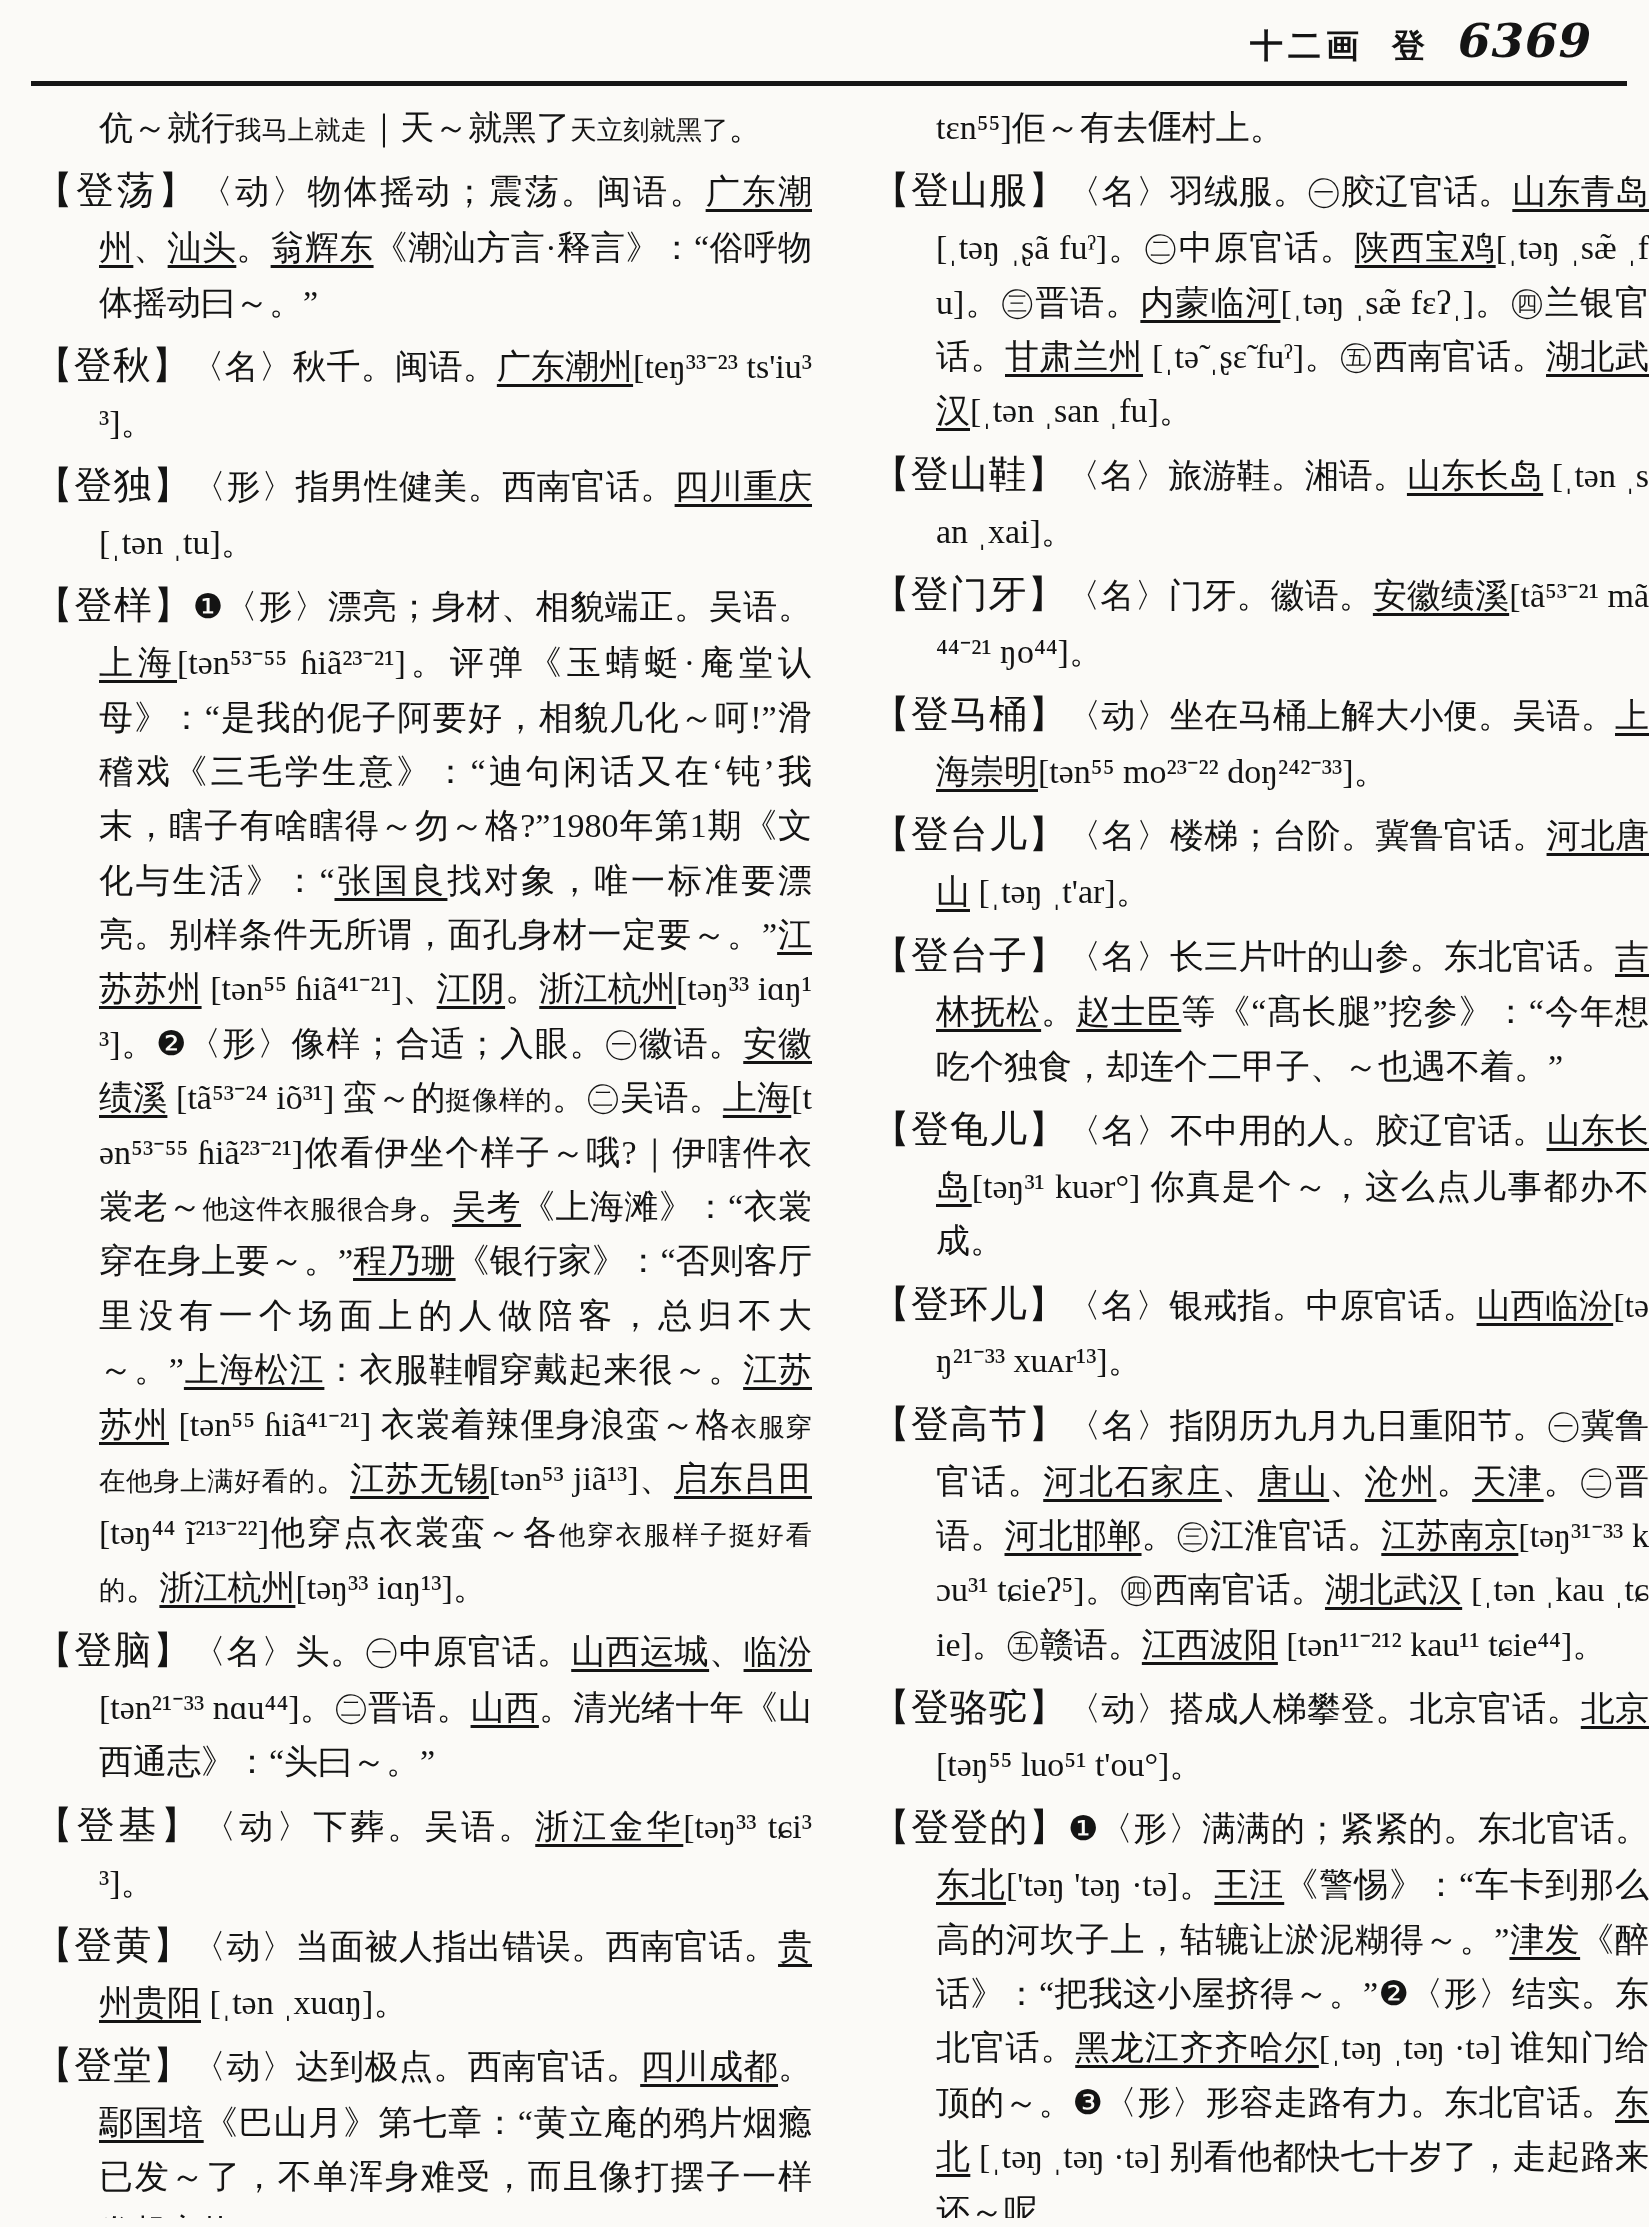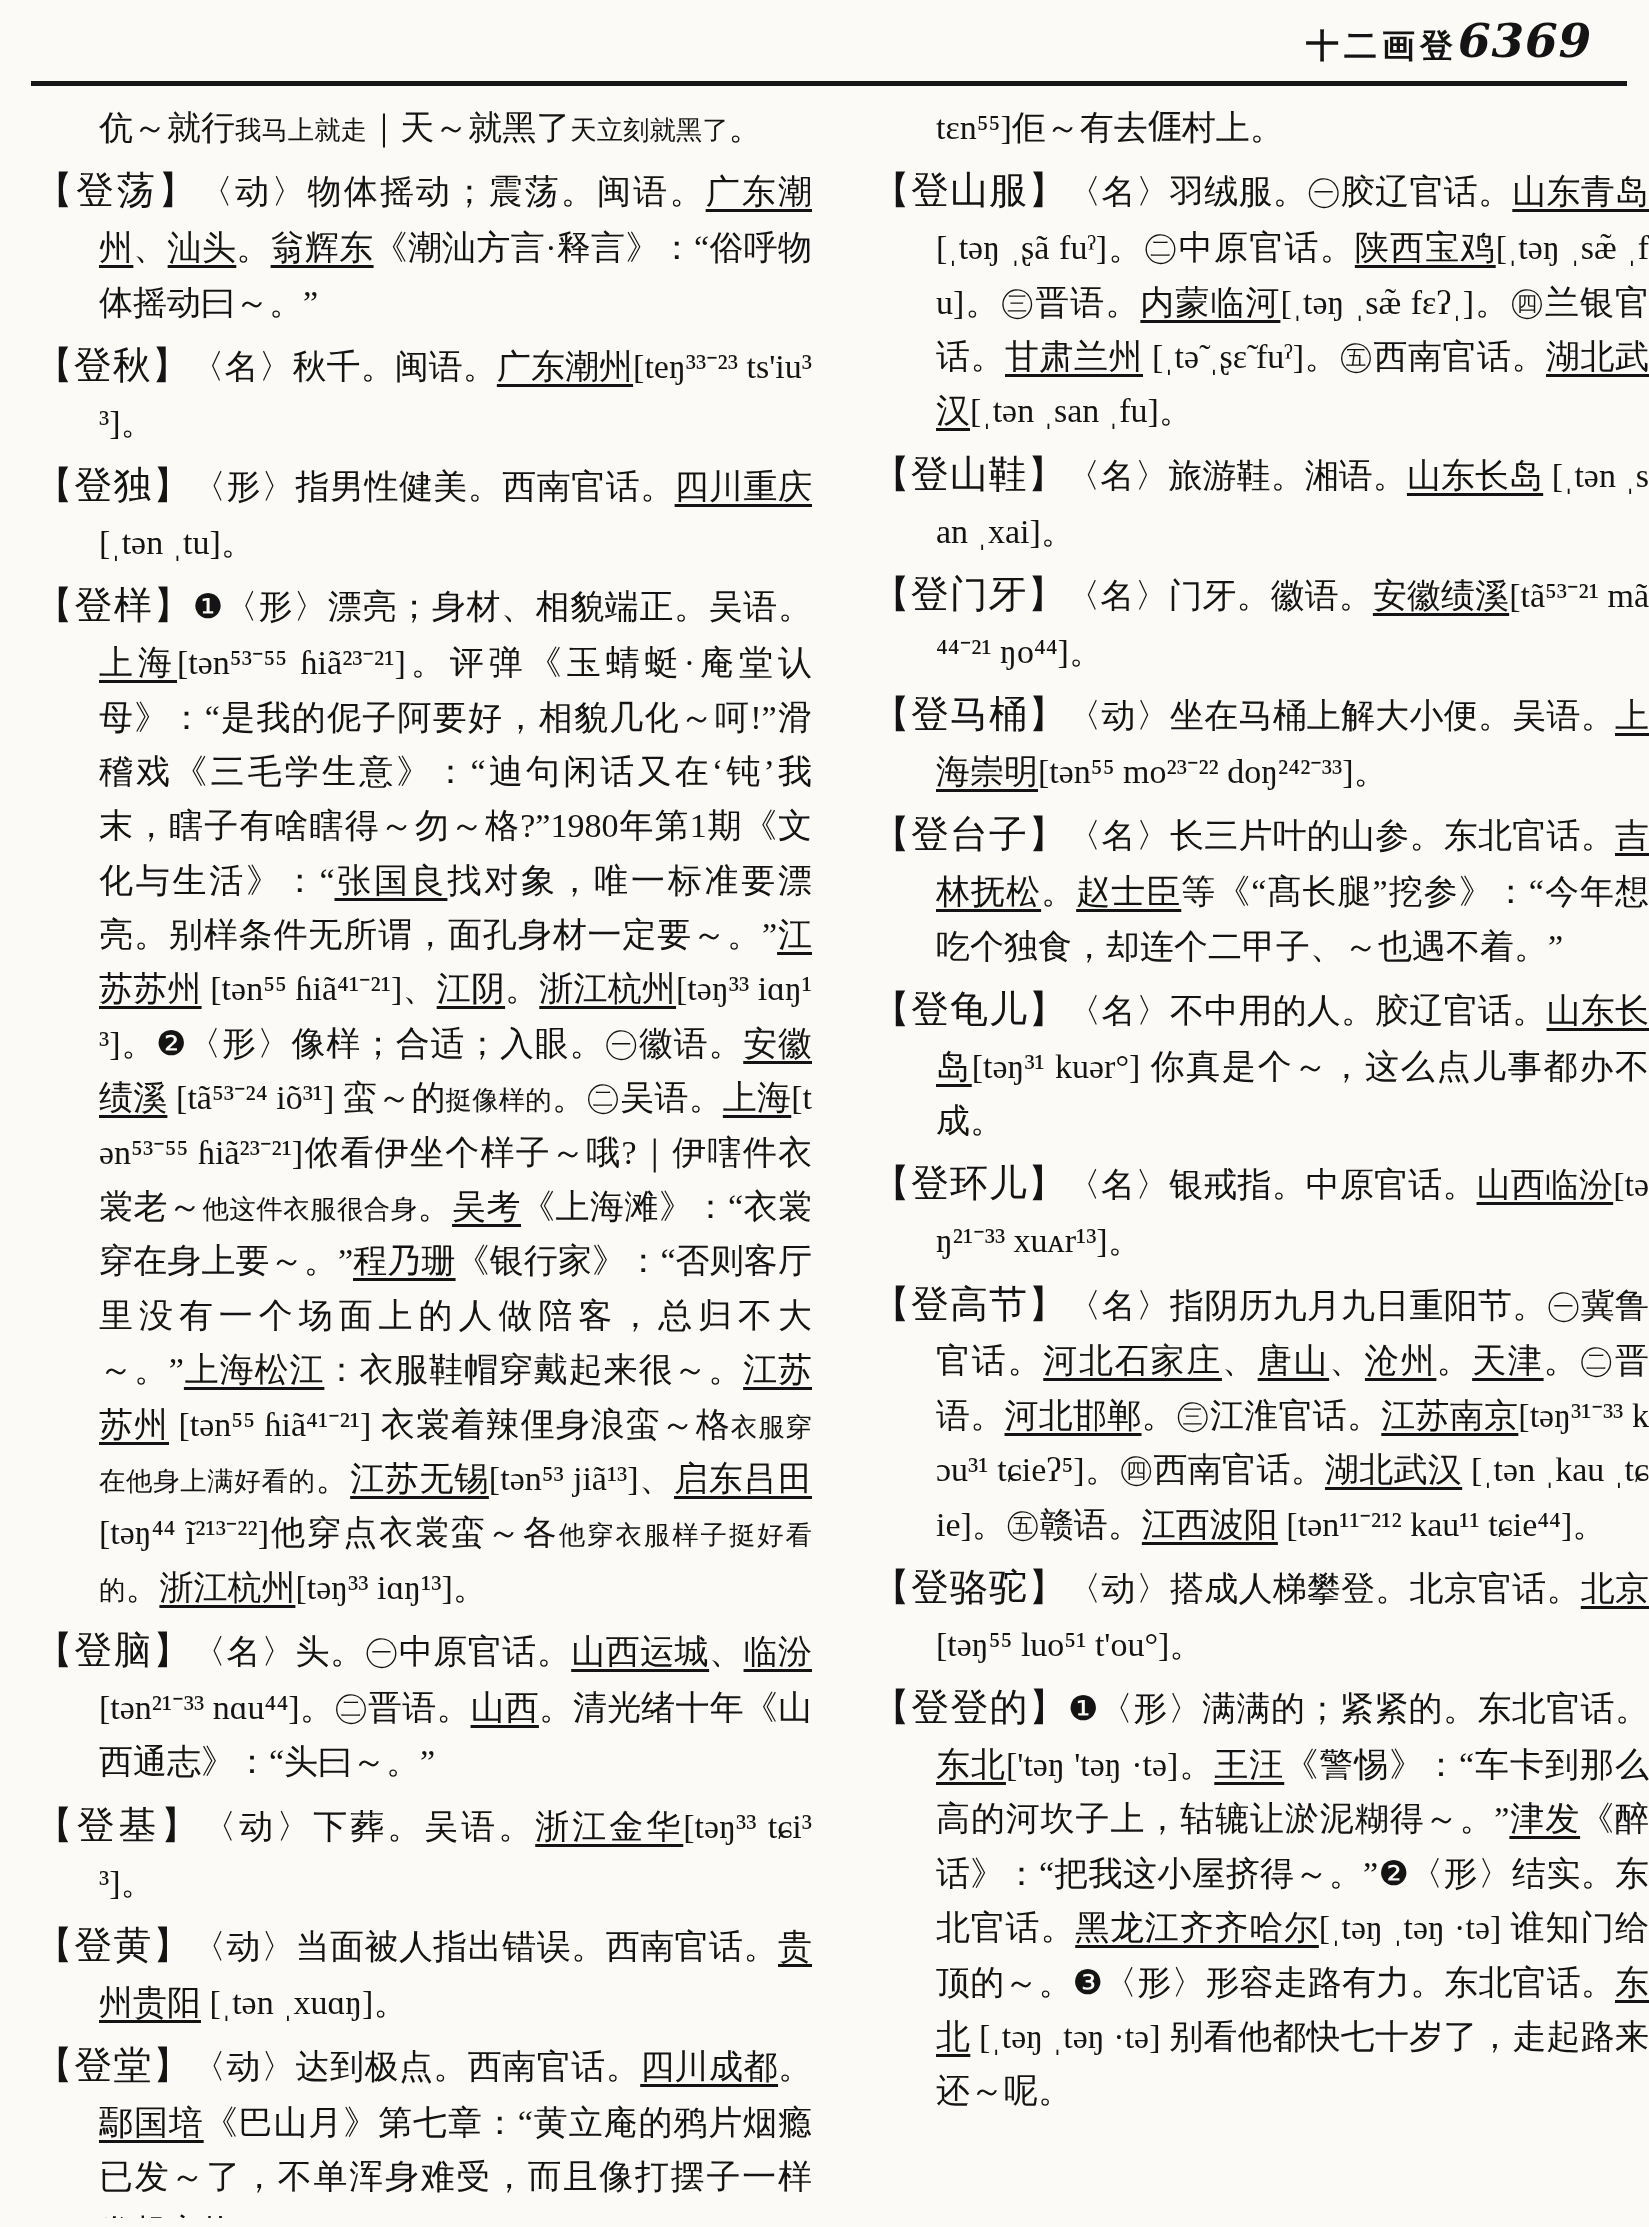--- a/index.html
+++ b/index.html
@@ -4,21 +4,21 @@
 <style>
   html,body { margin:0; padding:0; }
   body {
     width:1650px; height:2227px;
     background:#fbfaf7; color:#141414;
     font-family:"Liberation Serif", serif;
     position:relative; overflow:hidden;
   }
   .running-head {
     position:absolute; top:13.2px; right:58px;
-    font-size:33px; display:flex; align-items:baseline; 
+    font-size:33px; display:flex; align-items:baseline; gap:28px;
     letter-spacing:5px; font-weight:bold;
   }
   .page-num {
     font-style:italic; font-weight:bold; font-size:47px; letter-spacing:0.8px;
     font-family:"DejaVu Serif", serif;
   }
   .head-rule {
     position:absolute; top:81px; left:31px; width:1596px; height:0;
     border-top:5px solid #161616;
   }
@@ -66,20 +66,21 @@
       <p class="entry"><span class="hw">【登黄】</span>〈动〉当面被人指出错误。西南官话。<u>贵州贵阳</u> [ˌtən ˌxuɑŋ]。</p>
       <p class="entry"><span class="hw">【登堂】</span>〈动〉达到极点。西南官话。<u>四川成都</u>。<u>鄢国培</u>《巴山月》第七章：“黄立庵的鸦片烟瘾已发～了，不单浑身难受，而且像打摆子一样发起寒热。”</p>
       <p class="entry"><span class="hw">【登脚】</span>〈名〉马蹬。东北官话。<u>东北</u> [ˌtəŋ ·tɕiau]踩着～骑到马上。</p>
     </div>
   <div class="col" id="col-right">
       <p class="entry cont">tɛn⁵⁵]佢～有去𠊎村上。</p>
       <p class="entry"><span class="hw">【登山服】</span>〈名〉羽绒服。㊀胶辽官话。<u>山东青岛</u> [ˌtəŋ ˌʂã fuˀ]。㊁中原官话。<u>陕西宝鸡</u>[ˌtəŋ ˌsæ̃ ˌfu]。㊂晋语。<u>内蒙临河</u>[ˌtəŋ ˌsæ̃ fɛʔˌ]。㊃兰银官话。<u>甘肃兰州</u> [ˌtə̃ ˌʂɛ̃ fuˀ]。㊄西南官话。<u>湖北武汉</u>[ˌtən ˌsan ˌfu]。</p>
       <p class="entry"><span class="hw">【登山鞋】</span>〈名〉旅游鞋。湘语。<u>山东长岛</u> [ˌtən ˌsan ˌxai]。</p>
       <p class="entry"><span class="hw">【登门牙】</span>〈名〉门牙。徽语。<u>安徽绩溪</u>[tã⁵³⁻²¹ mã⁴⁴⁻²¹ ŋo⁴⁴]。</p>
       <p class="entry"><span class="hw">【登马桶】</span>〈动〉坐在马桶上解大小便。吴语。<u>上海崇明</u>[tən⁵⁵ mo²³⁻²² doŋ²⁴²⁻³³]。</p>
+      <p class="entry"><span class="hw">【登台儿】</span>〈名〉楼梯；台阶。冀鲁官话。<u>河北唐山</u> [ˌtəŋ ˌt'ar]。</p>
       <p class="entry"><span class="hw">【登台子】</span>〈名〉长三片叶的山参。东北官话。<u>吉林抚松</u>。<u>赵士臣</u>等《“髙长腿”挖参》：“今年想吃个独食，却连个二甲子、～也遇不着。”</p>
       <p class="entry"><span class="hw">【登龟儿】</span>〈名〉不中用的人。胶辽官话。<u>山东长岛</u>[təŋ³¹ kuər°] 你真是个～，这么点儿事都办不成。</p>
       <p class="entry"><span class="hw">【登环儿】</span>〈名〉银戒指。中原官话。<u>山西临汾</u>[təŋ²¹⁻³³ xuᴀr¹³]。</p>
       <p class="entry"><span class="hw">【登高节】</span>〈名〉指阴历九月九日重阳节。㊀冀鲁官话。<u>河北石家庄</u>、<u>唐山</u>、<u>沧州</u>。<u>天津</u>。㊁晋语。<u>河北邯郸</u>。㊂江淮官话。<u>江苏南京</u>[təŋ³¹⁻³³ kɔu³¹ tɕieʔ⁵]。㊃西南官话。<u>湖北武汉</u> [ˌtən ˌkau ˌtɕie]。㊄赣语。<u>江西波阳</u> [tən¹¹⁻²¹² kau¹¹ tɕie⁴⁴]。</p>
       <p class="entry"><span class="hw">【登骆驼】</span>〈动〉搭成人梯攀登。北京官话。<u>北京</u> [təŋ⁵⁵ luo⁵¹ t'ou°]。</p>
       <p class="entry"><span class="hw">【登登的】</span>❶〈形〉满满的；紧紧的。东北官话。<u>东北</u>['təŋ 'təŋ ·tə]。<u>王汪</u>《警惕》：“车卡到那么高的河坎子上，轱辘让淤泥糊得～。”<u>津发</u>《醉话》：“把我这小屋挤得～。”❷〈形〉结实。东北官话。<u>黑龙江齐齐哈尔</u>[ˌtəŋ ˌtəŋ ·tə] 谁知门给顶的～。❸〈形〉形容走路有力。东北官话。<u>东北</u> [ˌtəŋ ˌtəŋ ·tə] 别看他都快七十岁了，走起路来还～呢。</p>
     </div>
 </div>
 
 

